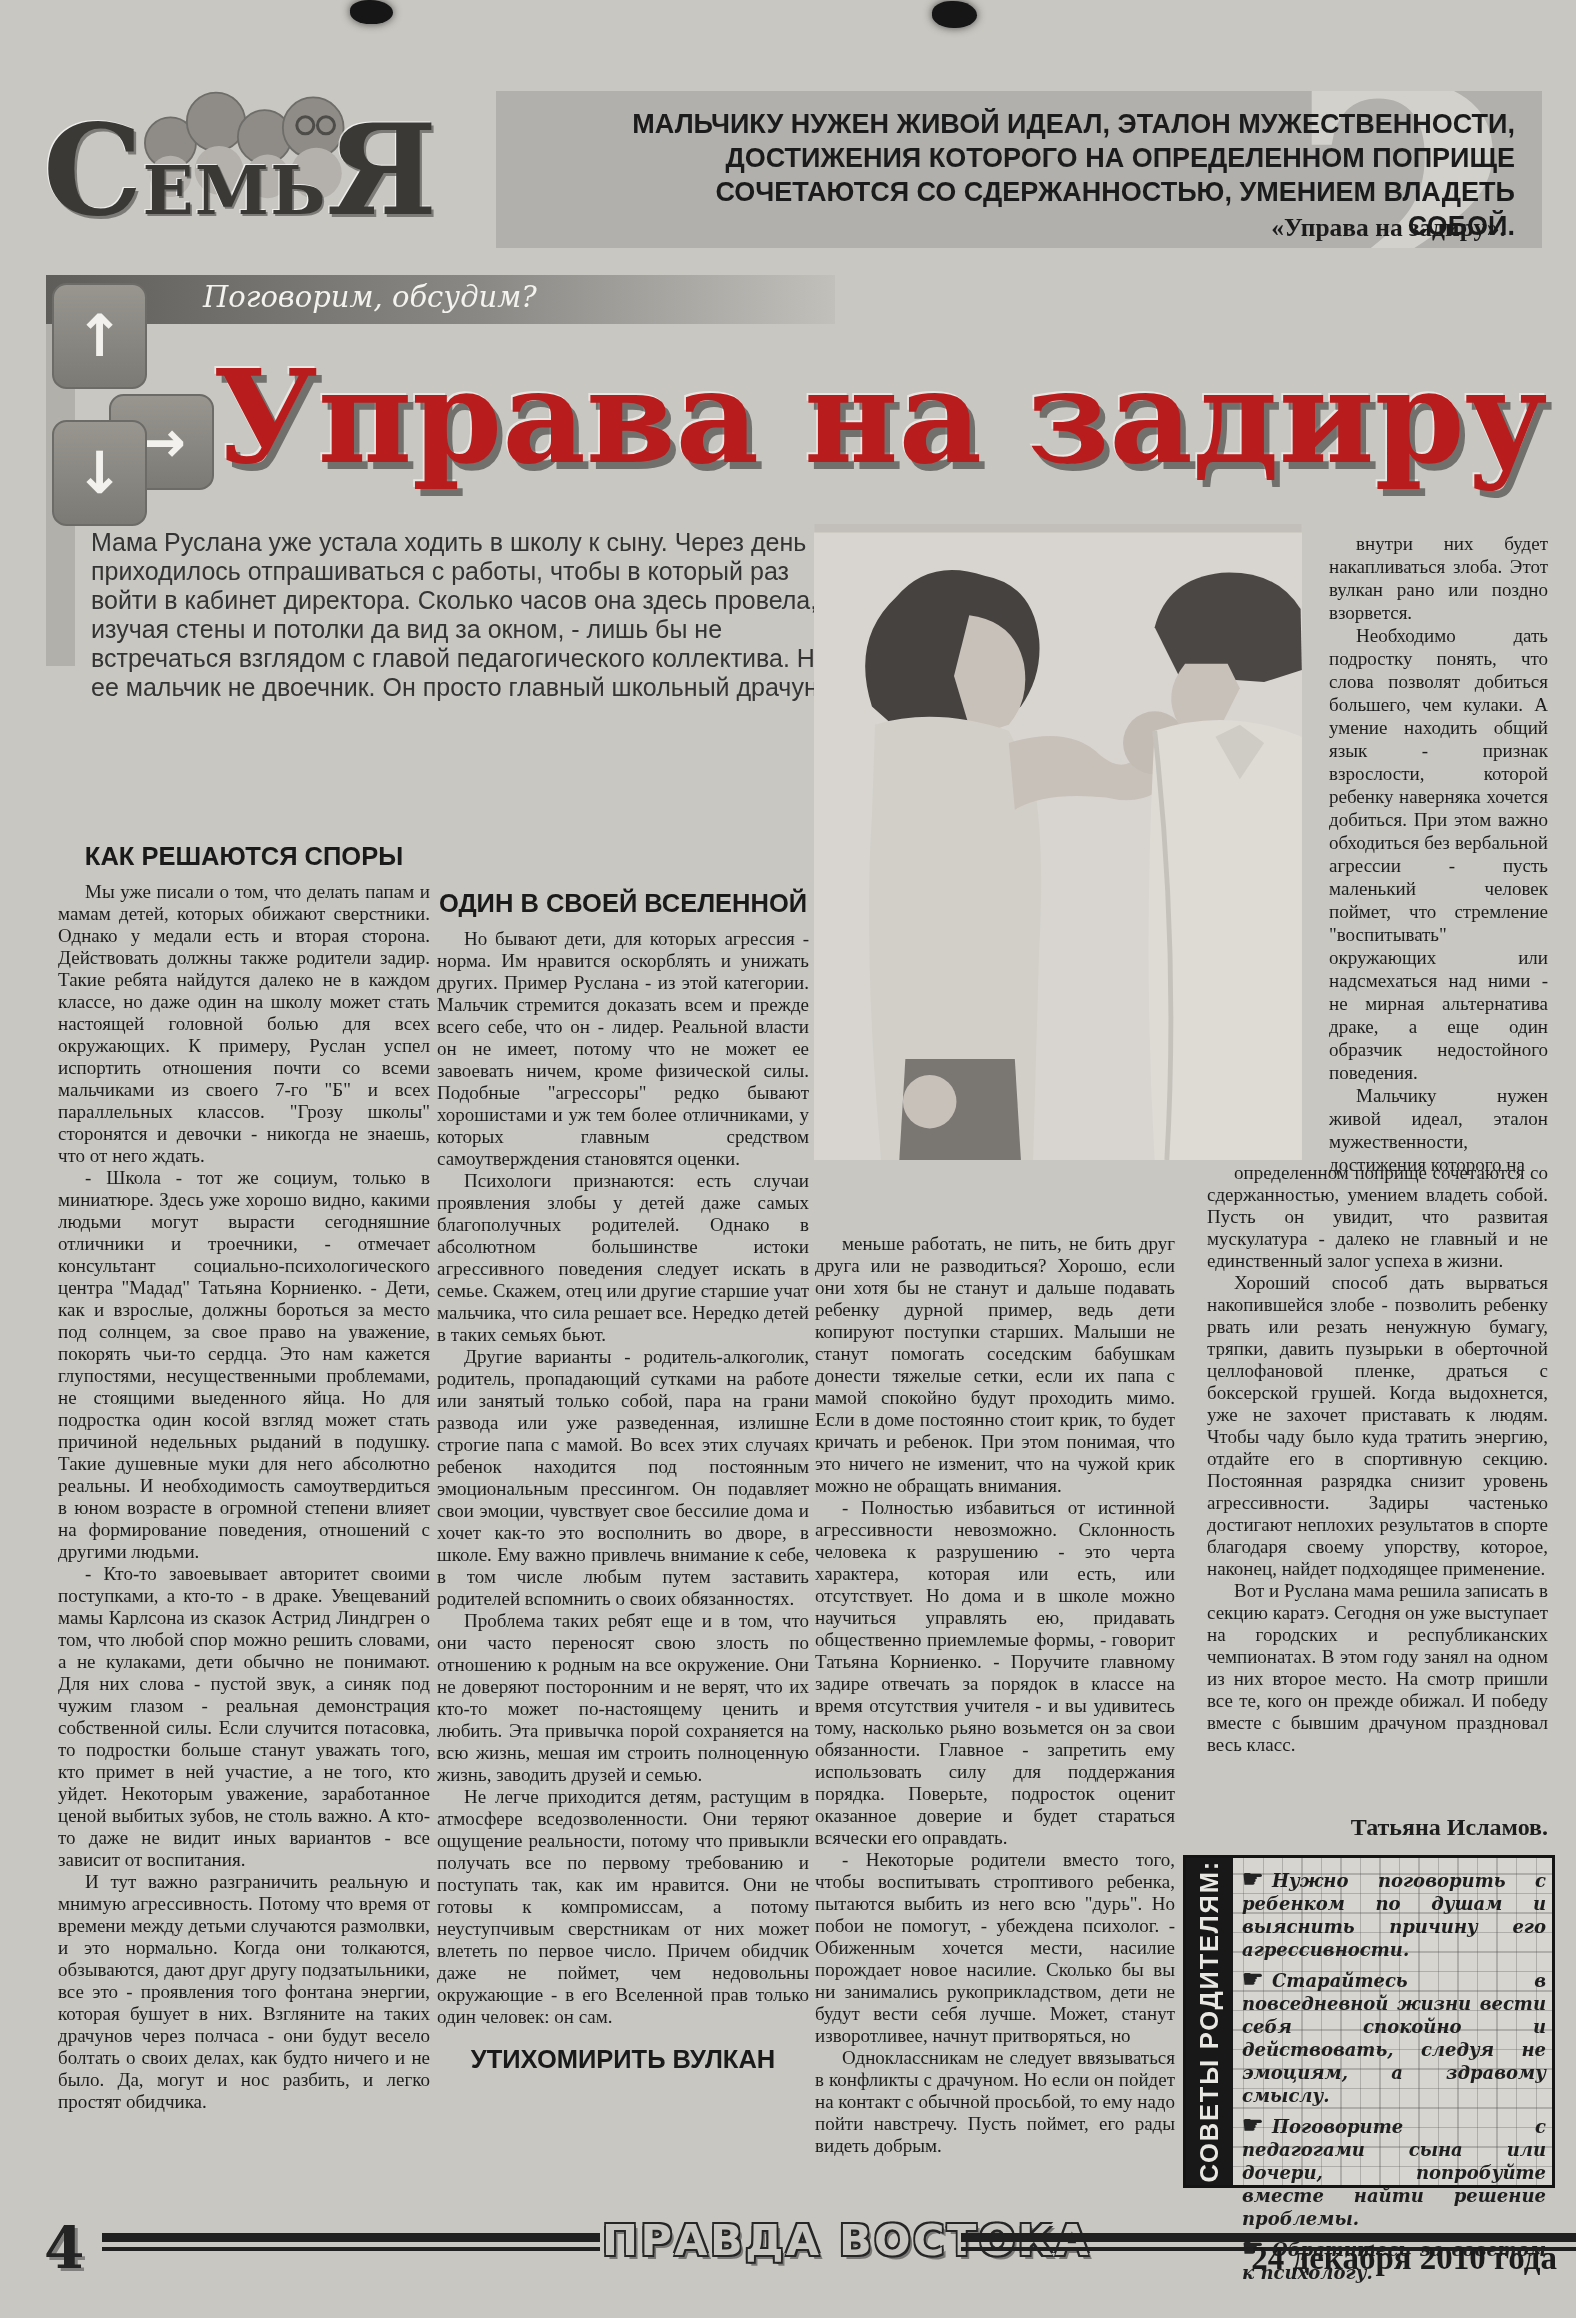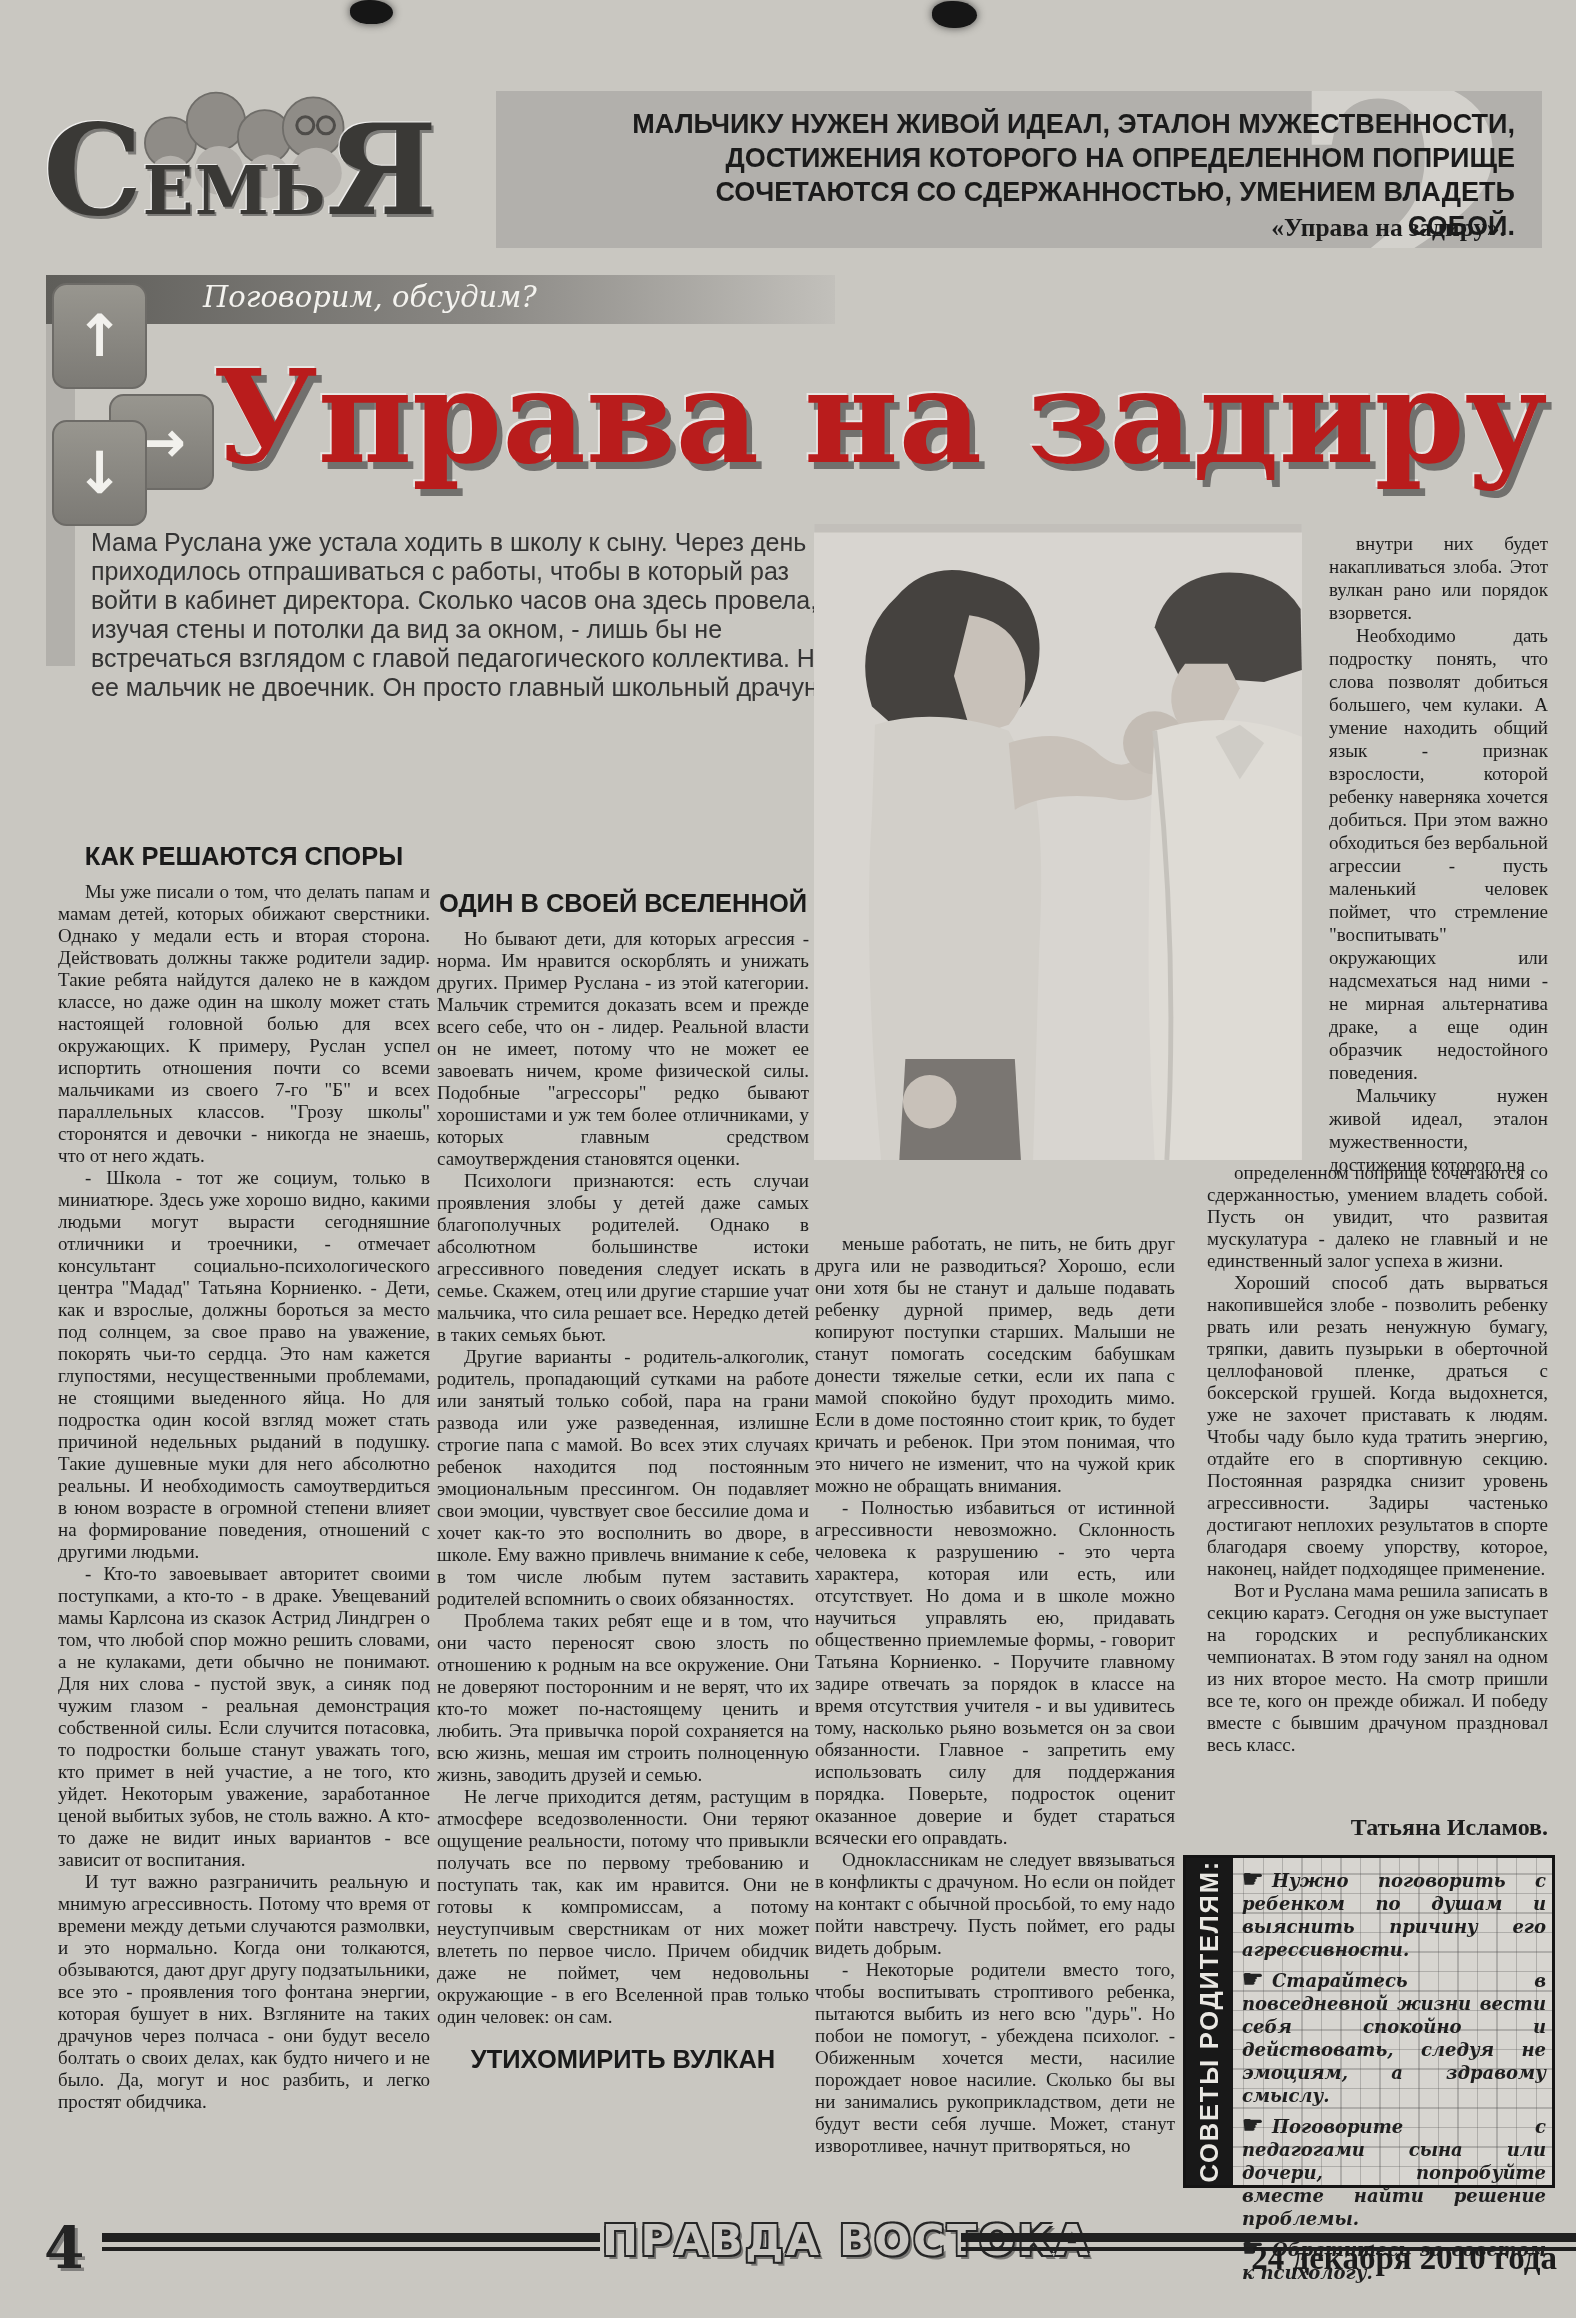--- a/index.html
+++ b/index.html
@@ -146,21 +146,21 @@
   <circle cx="190" cy="950" r="44" fill="#c8c1b9"></circle>
 
   <path d="M560 170 Q580 90 670 80 Q760 75 800 140 L802 240 L740 260 L600 250 Z" fill="#4a4744"></path>
   <path d="M610 230 Q570 280 600 330 L660 350 L700 270 L680 230 Z" fill="#c8c1b9"></path>
   <path d="M560 340 Q680 300 802 350 L802 1046 L560 1046 Q540 700 560 340 Z" fill="#dedbd5"></path>
   <path d="M660 350 L700 330 L740 360 L700 420 Z" fill="#cfccc6"></path>
   <path d="M560 340 Q600 700 580 1046" stroke="#c5c2bc" stroke-width="8" fill="none"></path>
 </svg>
 
 <div class="abs col c4n">
-    <p>внутри них будет накапливаться злоба. Этот вулкан рано или порядок взорвется.</p>
+    <p>внутри них будет накапливаться злоба. Этот вулкан рано или поздно взорвется.</p>
     <p>Необходимо дать подростку понять, что слова позволят добиться большего, чем кулаки. А умение находить общий язык - признак взрослости, которой ребенку наверняка хочется добиться. При этом важно обходиться без вербальной агрессии - пусть маленький человек поймет, что стремление "воспитывать" окружающих или надсмехаться над ними - не мирная альтернатива драке, а еще один образчик недостойного поведения.</p>
     <p>Мальчику нужен живой идеал, эталон мужественности, достижения которого на</p>
   </div>
 
 <div class="abs col c1">
   <h2>КАК РЕШАЮТСЯ СПОРЫ</h2>
   <div>
       <p>Мы уже писали о том, что делать папам и мамам детей, которых обижают сверстники. Однако у медали есть и вторая сторона. Действовать должны также родители задир. Такие ребята найдутся далеко не в каждом классе, но даже один на школу может стать настоящей головной болью для всех окружающих. К примеру, Руслан успел испортить отношения почти со всеми мальчиками из своего 7-го "Б" и всех параллельных классов. "Грозу школы" сторонятся и девочки - никогда не знаешь, что от него ждать.</p>
       <p>- Школа - тот же социум, только в миниатюре. Здесь уже хорошо видно, какими людьми могут вырасти сегодняшние отличники и троечники, - отмечает консультант социально-психологического центра "Мадад" Татьяна Корниенко. - Дети, как и взрослые, должны бороться за место под солнцем, за свое право на уважение, покорять чьи-то сердца. Это нам кажется глупостями, несущественными проблемами, не стоящими выеденного яйца. Но для подростка один косой взгляд может стать причиной недельных рыданий в подушку. Такие душевные муки для него абсолютно реальны. И необходимость самоутвердиться в юном возрасте в огромной степени влияет на формирование поведения, отношений с другими людьми.</p>
       <p>- Кто-то завоевывает авторитет своими поступками, а кто-то - в драке. Увещеваний мамы Карлсона из сказок Астрид Линдгрен о том, что любой спор можно решить словами, а не кулаками, дети обычно не понимают. Для них слова - пустой звук, а синяк под чужим глазом - реальная демонстрация собственной силы. Если случится потасовка, то подростки больше станут уважать того, кто примет в ней участие, а не того, кто уйдет. Некоторым уважение, заработанное ценой выбитых зубов, не столь важно. А кто-то даже не видит иных вариантов - все зависит от воспитания.</p>
@@ -176,22 +176,22 @@
       <p>Другие варианты - родитель-алкоголик, родитель, пропадающий сутками на работе или занятый только собой, пара на грани развода или уже разведенная, излишне строгие папа с мамой. Во всех этих случаях ребенок находится под постоянным эмоциональным прессингом. Он подавляет свои эмоции, чувствует свое бессилие дома и хочет как-то это восполнить во дворе, в школе. Ему важно привлечь внимание к себе, в том числе любым путем заставить родителей вспомнить о своих обязанностях.</p>
       <p>Проблема таких ребят еще и в том, что они часто переносят свою злость по отношению к родным на все окружение. Они не доверяют посторонним и не верят, что их кто-то может по-настоящему ценить и любить. Эта привычка порой сохраняется на всю жизнь, мешая им строить полноценную жизнь, заводить друзей и семью.</p>
       <p>Не легче приходится детям, растущим в атмосфере вседозволенности. Они теряют ощущение реальности, потому что привыкли получать все по первому требованию и поступать так, как им нравится. Они не готовы к компромиссам, а потому неуступчивым сверстникам от них может влететь по первое число. Причем обидчик даже не поймет, чем недовольны окружающие - в его Вселенной прав только один человек: он сам.</p>
     </div>
   <h2 class="mid">УТИХОМИРИТЬ ВУЛКАН</h2>
 </div>
 
 <div class="abs col c3">
     <p>меньше работать, не пить, не бить друг друга или не разводиться? Хорошо, если они хотя бы не станут и дальше подавать ребенку дурной пример, ведь дети копируют поступки старших. Малыши не станут помогать соседским бабушкам донести тяжелые сетки, если их папа с мамой спокойно будут проходить мимо. Если в доме постоянно стоит крик, то будет кричать и ребенок. При этом понимая, что это ничего не изменит, что на чужой крик можно не обращать внимания.</p>
     <p>- Полностью избавиться от истинной агрессивности невозможно. Склонность человека к разрушению - это черта характера, которая или есть, или отсутствует. Но дома и в школе можно научиться управлять ею, придавать общественно приемлемые формы, - говорит Татьяна Корниенко. - Поручите главному задире отвечать за порядок в классе на время отсутствия учителя - и вы удивитесь тому, насколько рьяно возьмется он за свои обязанности. Главное - запретить ему использовать силу для поддержания порядка. Поверьте, подросток оценит оказанное доверие и будет стараться всячески его оправдать.</p>
+    <p>- Некоторые родители вместо того, чтобы воспитывать строптивого ребенка, пытаются выбить из него всю "дурь". Но побои не помогут, - убеждена психолог. - Обиженным хочется мести, насилие порождает новое насилие. Сколько бы вы ни занимались рукоприкладством, дети не будут вести себя лучше. Может, станут изворотливее, начнут притворяться, но</p>
     <p>Одноклассникам не следует ввязываться в конфликты с драчуном. Но если он пойдет на контакт с обычной просьбой, то ему надо пойти навстречу. Пусть поймет, его рады видеть добрым.</p>
-    <p>- Некоторые родители вместо того, чтобы воспитывать строптивого ребенка, пытаются выбить из него всю "дурь". Но побои не помогут, - убеждена психолог. - Обиженным хочется мести, насилие порождает новое насилие. Сколько бы вы ни занимались рукоприкладством, дети не будут вести себя лучше. Может, станут изворотливее, начнут притворяться, но</p>
   </div>
 
 <div class="abs col c4w">
     <p>определенном поприще сочетаются со сдержанностью, умением владеть собой. Пусть он увидит, что развитая мускулатура - далеко не главный и не единственный залог успеха в жизни.</p>
     <p>Хороший способ дать вырваться накопившейся злобе - позволить ребенку рвать или резать ненужную бумагу, тряпки, давить пузырьки в оберточной целлофановой пленке, драться с боксерской грушей. Когда выдохнется, уже не захочет приставать к людям. Чтобы чаду было куда тратить энергию, отдайте его в спортивную секцию. Постоянная разрядка снизит уровень агрессивности. Задиры частенько достигают неплохих результатов в спорте благодаря своему упорству, которое, наконец, найдет подходящее применение.</p>
     <p>Вот и Руслана мама решила записать в секцию каратэ. Сегодня он уже выступает на городских и республиканских чемпионатах. В этом году занял на одном из них второе место. На смотр пришли все те, кого он прежде обижал. И победу вместе с бывшим драчуном праздновал весь класс.</p>
   </div>
 
 <div class="abs byline">Татьяна Исламов.</div>
 

